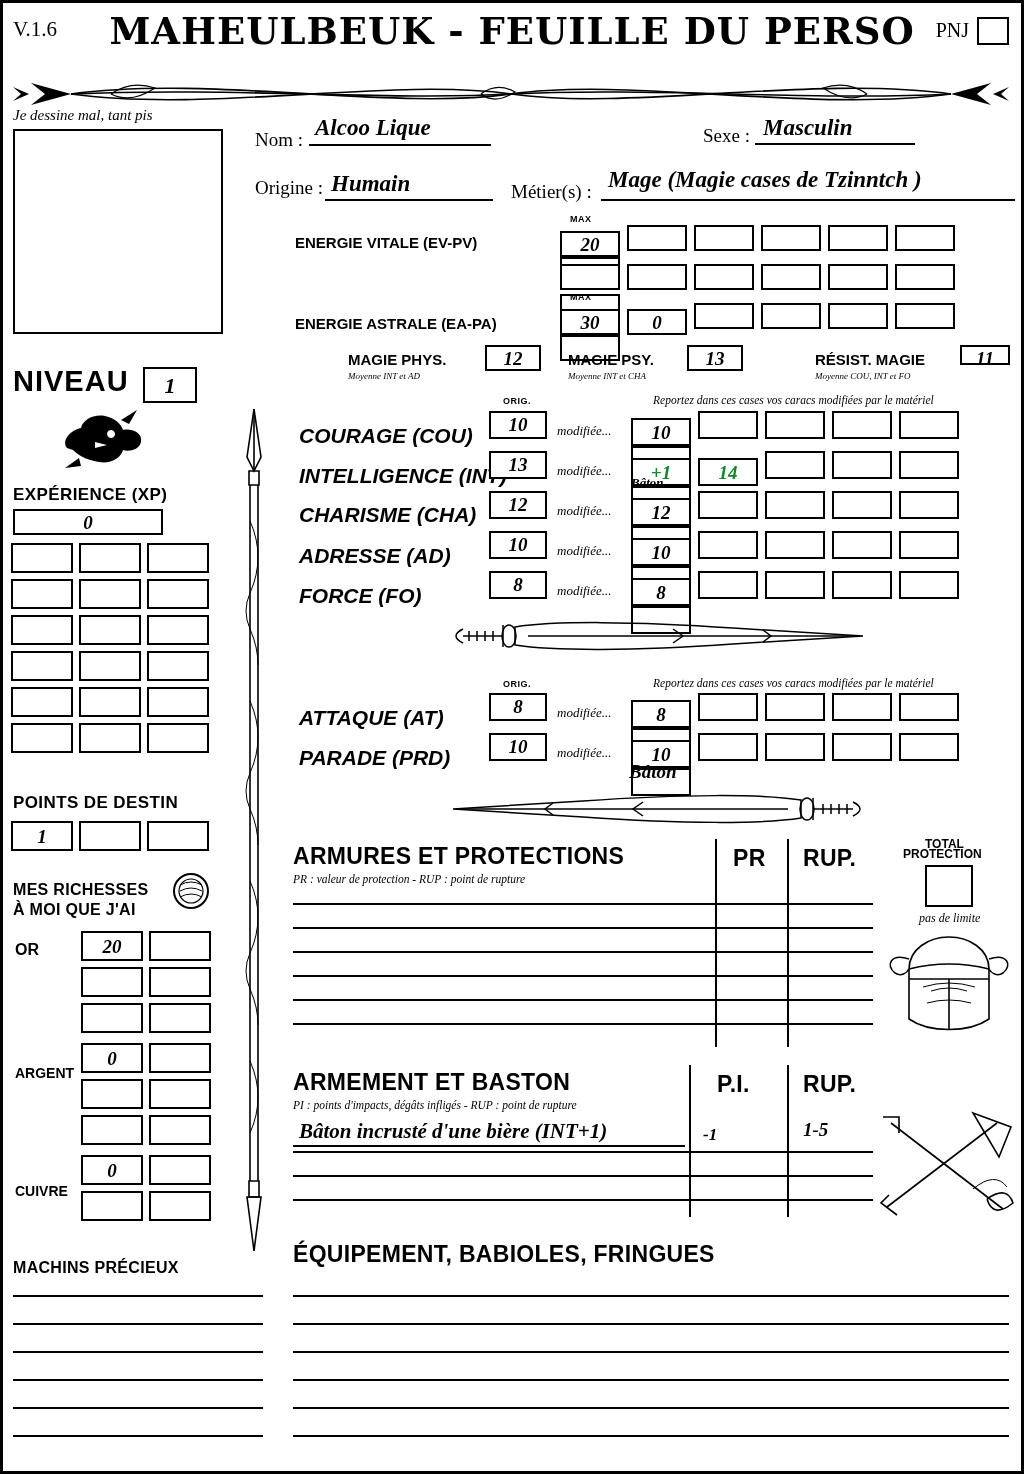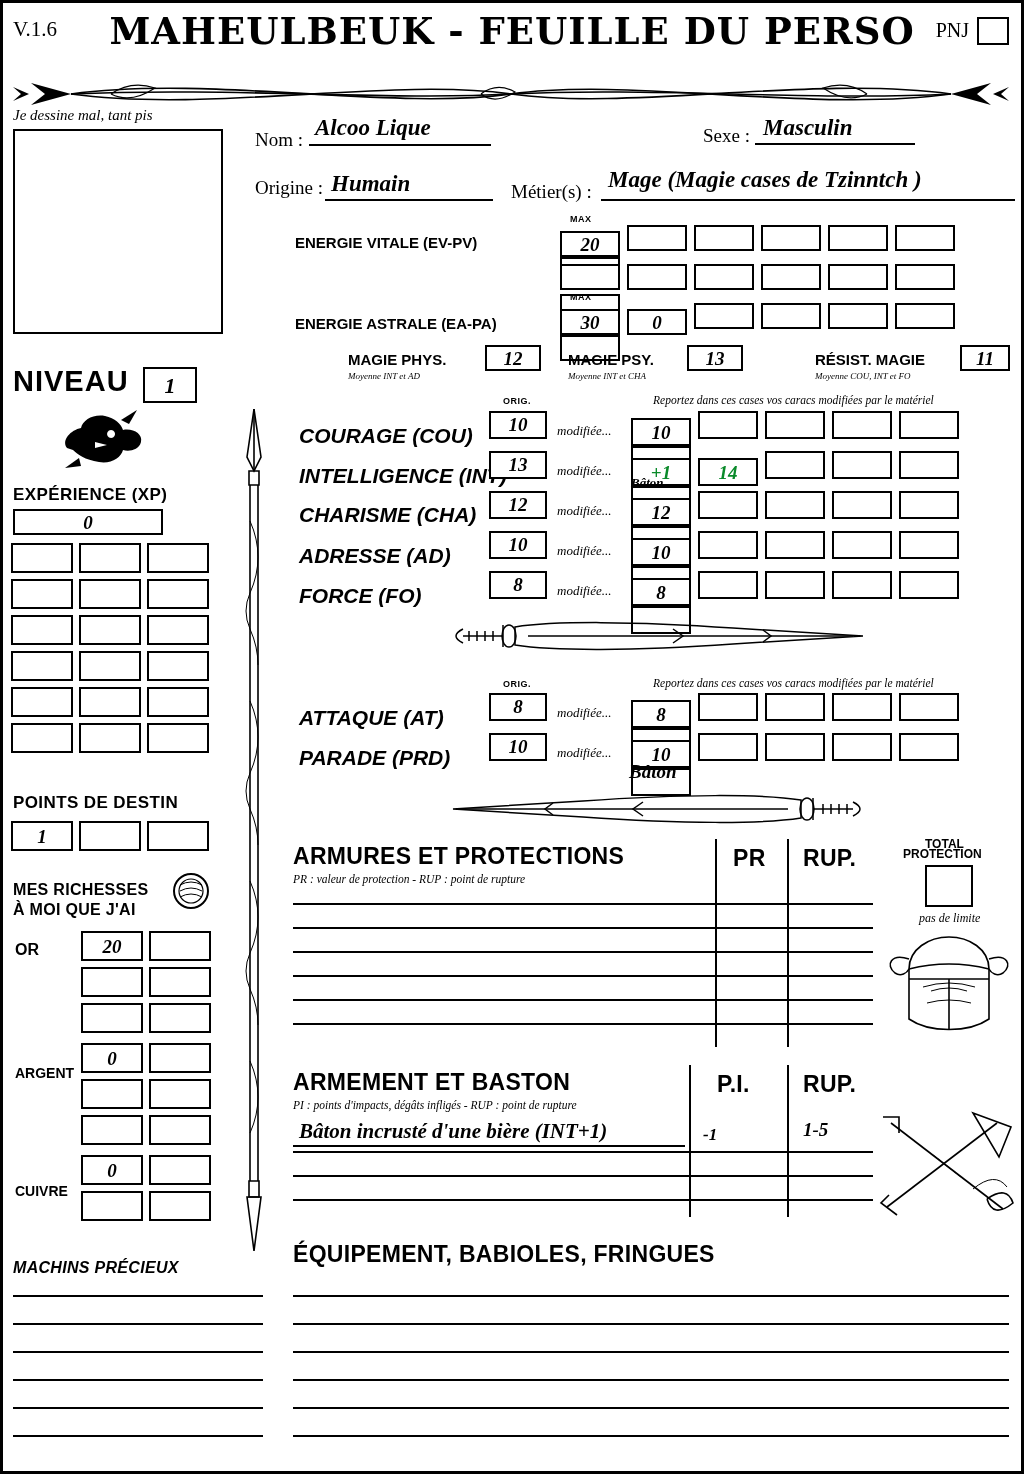--- a/index.html
+++ b/index.html
@@ -127,21 +127,21 @@
   <div class="abs bold" style="left:345px;top:348px;font-size:15px;">MAGIE PHYS.</div>
   <div class="abs tiny italser" style="left:345px;top:368px;">Moyenne INT et AD</div>
   <div class="abs box cellval" style="left:482px;top:342px;width:56px;height:26px;">12</div>
 
   <div class="abs bold" style="left:565px;top:348px;font-size:15px;">MAGIE PSY.</div>
   <div class="abs tiny italser" style="left:565px;top:368px;">Moyenne INT et CHA</div>
   <div class="abs box cellval" style="left:684px;top:342px;width:56px;height:26px;">13</div>
 
   <div class="abs bold" style="left:812px;top:348px;font-size:15px;">RÉSIST. MAGIE</div>
   <div class="abs tiny italser" style="left:812px;top:368px;">Moyenne COU, INT et FO</div>
-  <div class="abs box cellval" style="left:957px;top:342px;width:50px;height:26px;">11</div>
+  <div class="abs box cellval" style="left:957px;top:342px;width:50px;height:20px;">11</div>
 
   <div class="abs origlbl" style="left:500px;top:393px;">ORIG.</div>
   <div class="abs noteline" style="left:650px;top:391px;">Reportez dans ces cases vos caracs modifiées par le matériel</div>
 
   <div class="abs caraclabel" style="left:296px;top:421px;">COURAGE (COU)</div>
   <div class="abs box cellval" style="left:486px;top:408px;width:58px;height:28px;">10</div>
   <div class="abs modlbl" style="left:554px;top:420px;">modifiée...</div>
   <div class="abs" style="left:628px;top:408px;">
     <span class="cell cellval" style="height:28px;line-height:26px;">10</span><span class="cell" style="height:28px;"></span><span class="cell" style="height:28px;"></span><span class="cell" style="height:28px;"></span><span class="cell" style="height:28px;"></span><span class="cell" style="height:28px;"></span>
   </div>
@@ -328,21 +328,21 @@
           <div class="lcell cellval" style="line-height:27px;">0</div>
           <div class="lcell"></div>
         </div>
       <div style="display:flex;gap:6px;">
           <div class="lcell"></div>
           <div class="lcell"></div>
         </div>
     </div>
   </div>
 
-  <div class="abs bold" style="left:10px;top:1256px;font-size:16px;letter-spacing:.3px;font-style:italic;">MACHINS PRÉCIEUX</div>
+  <div class="abs bold" style="left:10px;top:1256px;font-size:16px;letter-spacing:.3px;">MACHINS PRÉCIEUX</div>
   <div class="abs" style="left:10px;top:1292px;width:250px;">
     <div style="display:flex;flex-direction:column;gap:26px;">
       <div class="tline"></div>
       <div class="tline"></div>
       <div class="tline"></div>
       <div class="tline"></div>
       <div class="tline"></div>
       <div class="tline"></div>
     </div>
   </div>

